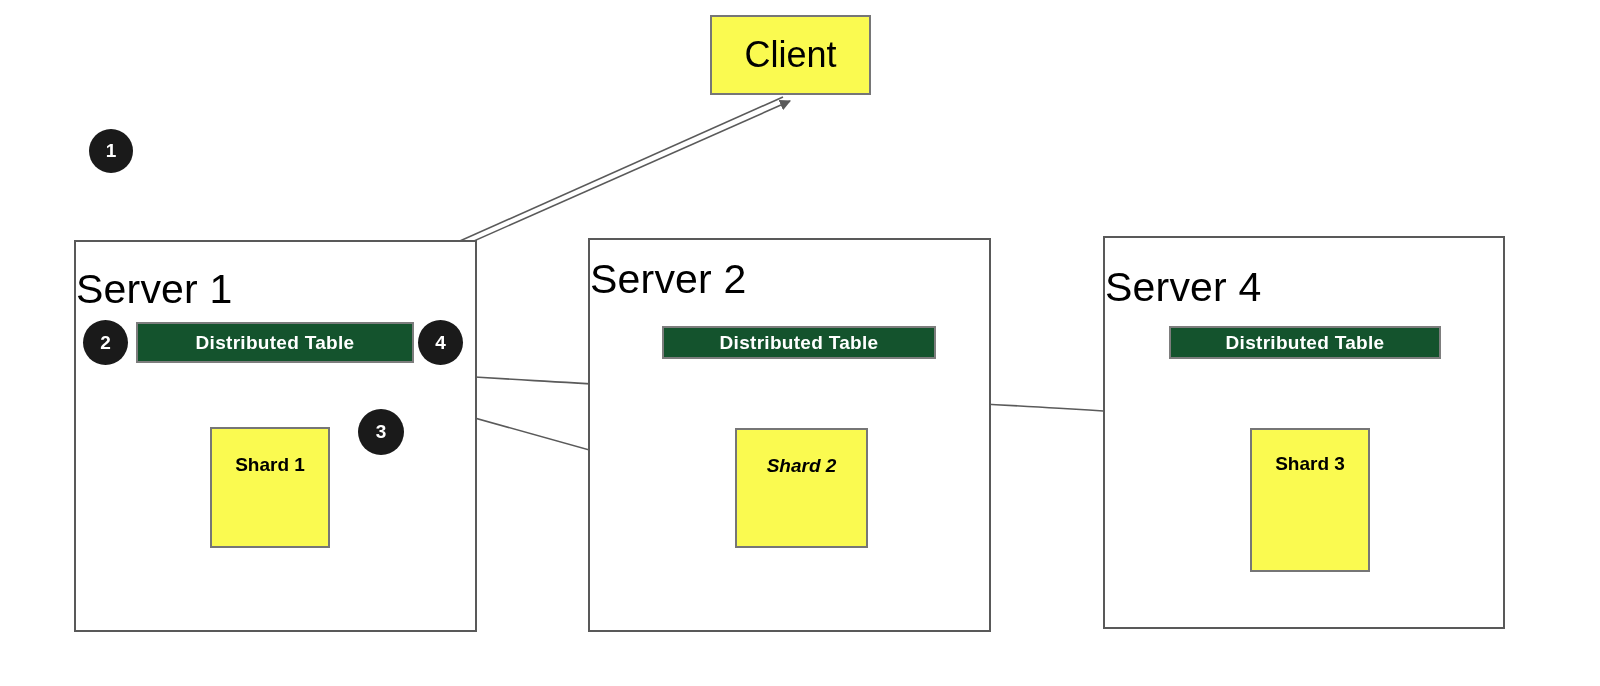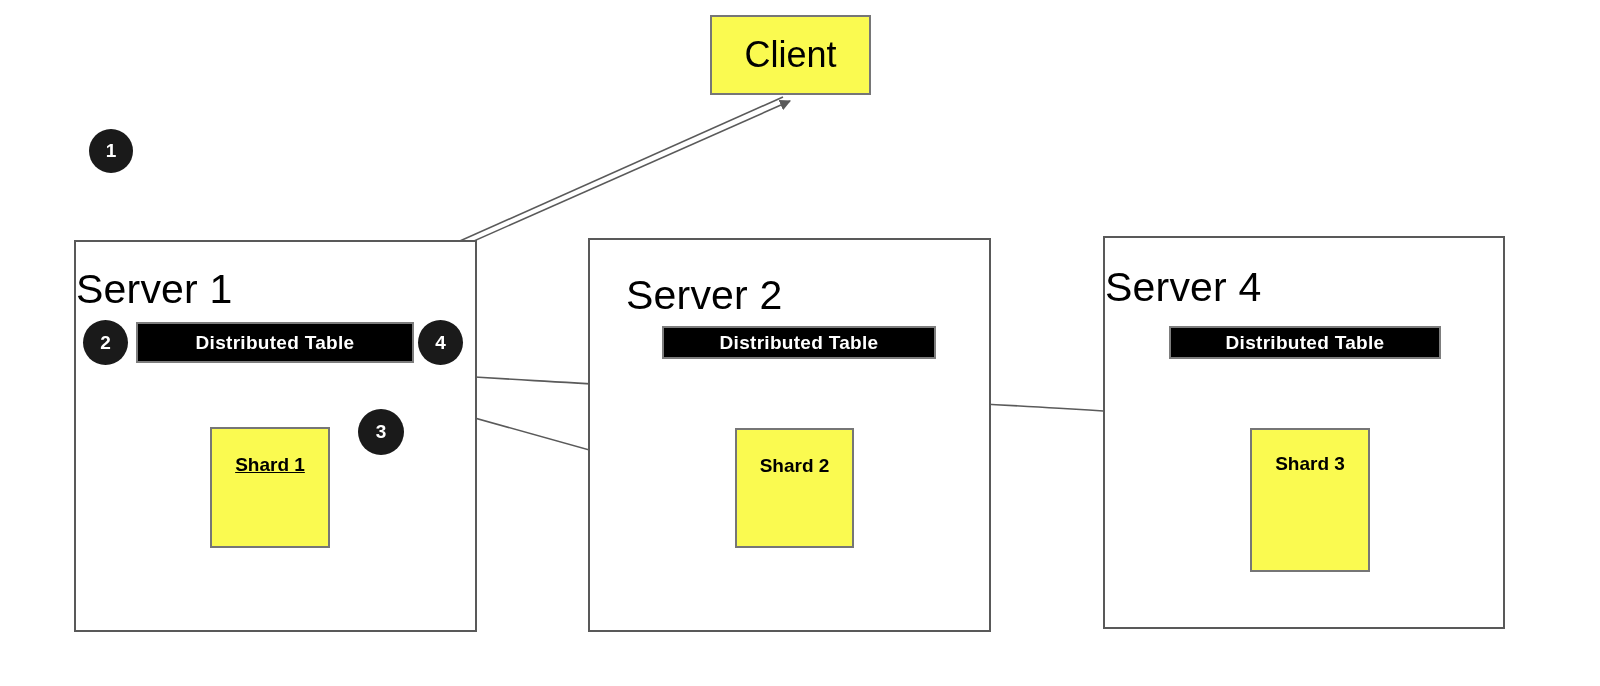--- a/index.html
+++ b/index.html
@@ -41,21 +41,21 @@
     color: #000000;
     font-size: 41px;
     font-weight: 400;
     font-family: "Liberation Sans", sans-serif;
     letter-spacing: 0.2px;
     white-space: nowrap;
   }
   
   .dist-table {
     position: absolute;
-    background: #000000;
+    background: #14532d;
     border: 2px solid #7d7d7d;
     box-sizing: border-box;
     display: flex;
     align-items: center;
     justify-content: center;
   }
   .dist-table-label {
     color: #ffffff;
     font-size: 19px;
     font-weight: bold;
@@ -184,40 +184,40 @@
 
   <div class="step-badge" style="left:83px; top:320px; width:45px; height:45px;">
     <span>2</span>
   </div>
 
   <div class="step-badge" style="left:418px; top:320px; width:45px; height:45px;">
     <span>4</span>
   </div>
 
   <div class="shard-box" style="left:210px; top:427px; width:120px; height:121px;">
-    <div class="shard-label" style="top:25px;text-decoration:underline;">
+    <div class="shard-label" style="top:25px;">
       <span>Shard 1</span>
     </div>
   </div>
 
   <div class="step-badge" style="left:358px; top:409px; width:46px; height:46px;">
     <span>3</span>
   </div>
 
   <div class="server-box" style="left:588px; top:238px; width:403px; height:394px;">
-    <div class="server-title" style="top:32px;padding-left:36px;">
+    <div class="server-title" style="top:16px;">
       <span>Server 2</span>
     </div>
   </div>
 
   <div class="dist-table" style="left:662px; top:326px; width:274px; height:33px;">
     <span class="dist-table-label">Distributed Table</span>
   </div>
 
-  <div class="shard-box" style="left:735px; top:428px; width:119px; height:120px;">
+  <div class="shard-box" style="left:735px; top:428px; width:133px; height:120px;font-style:italic;">
     <div class="shard-label" style="top:25px;">
       <span>Shard 2</span>
     </div>
   </div>
 
   <div class="server-box" style="left:1103px; top:236px; width:402px; height:393px;">
     <div class="server-title" style="top:26px;">
       <span>Server 4</span>
     </div>
   </div>

